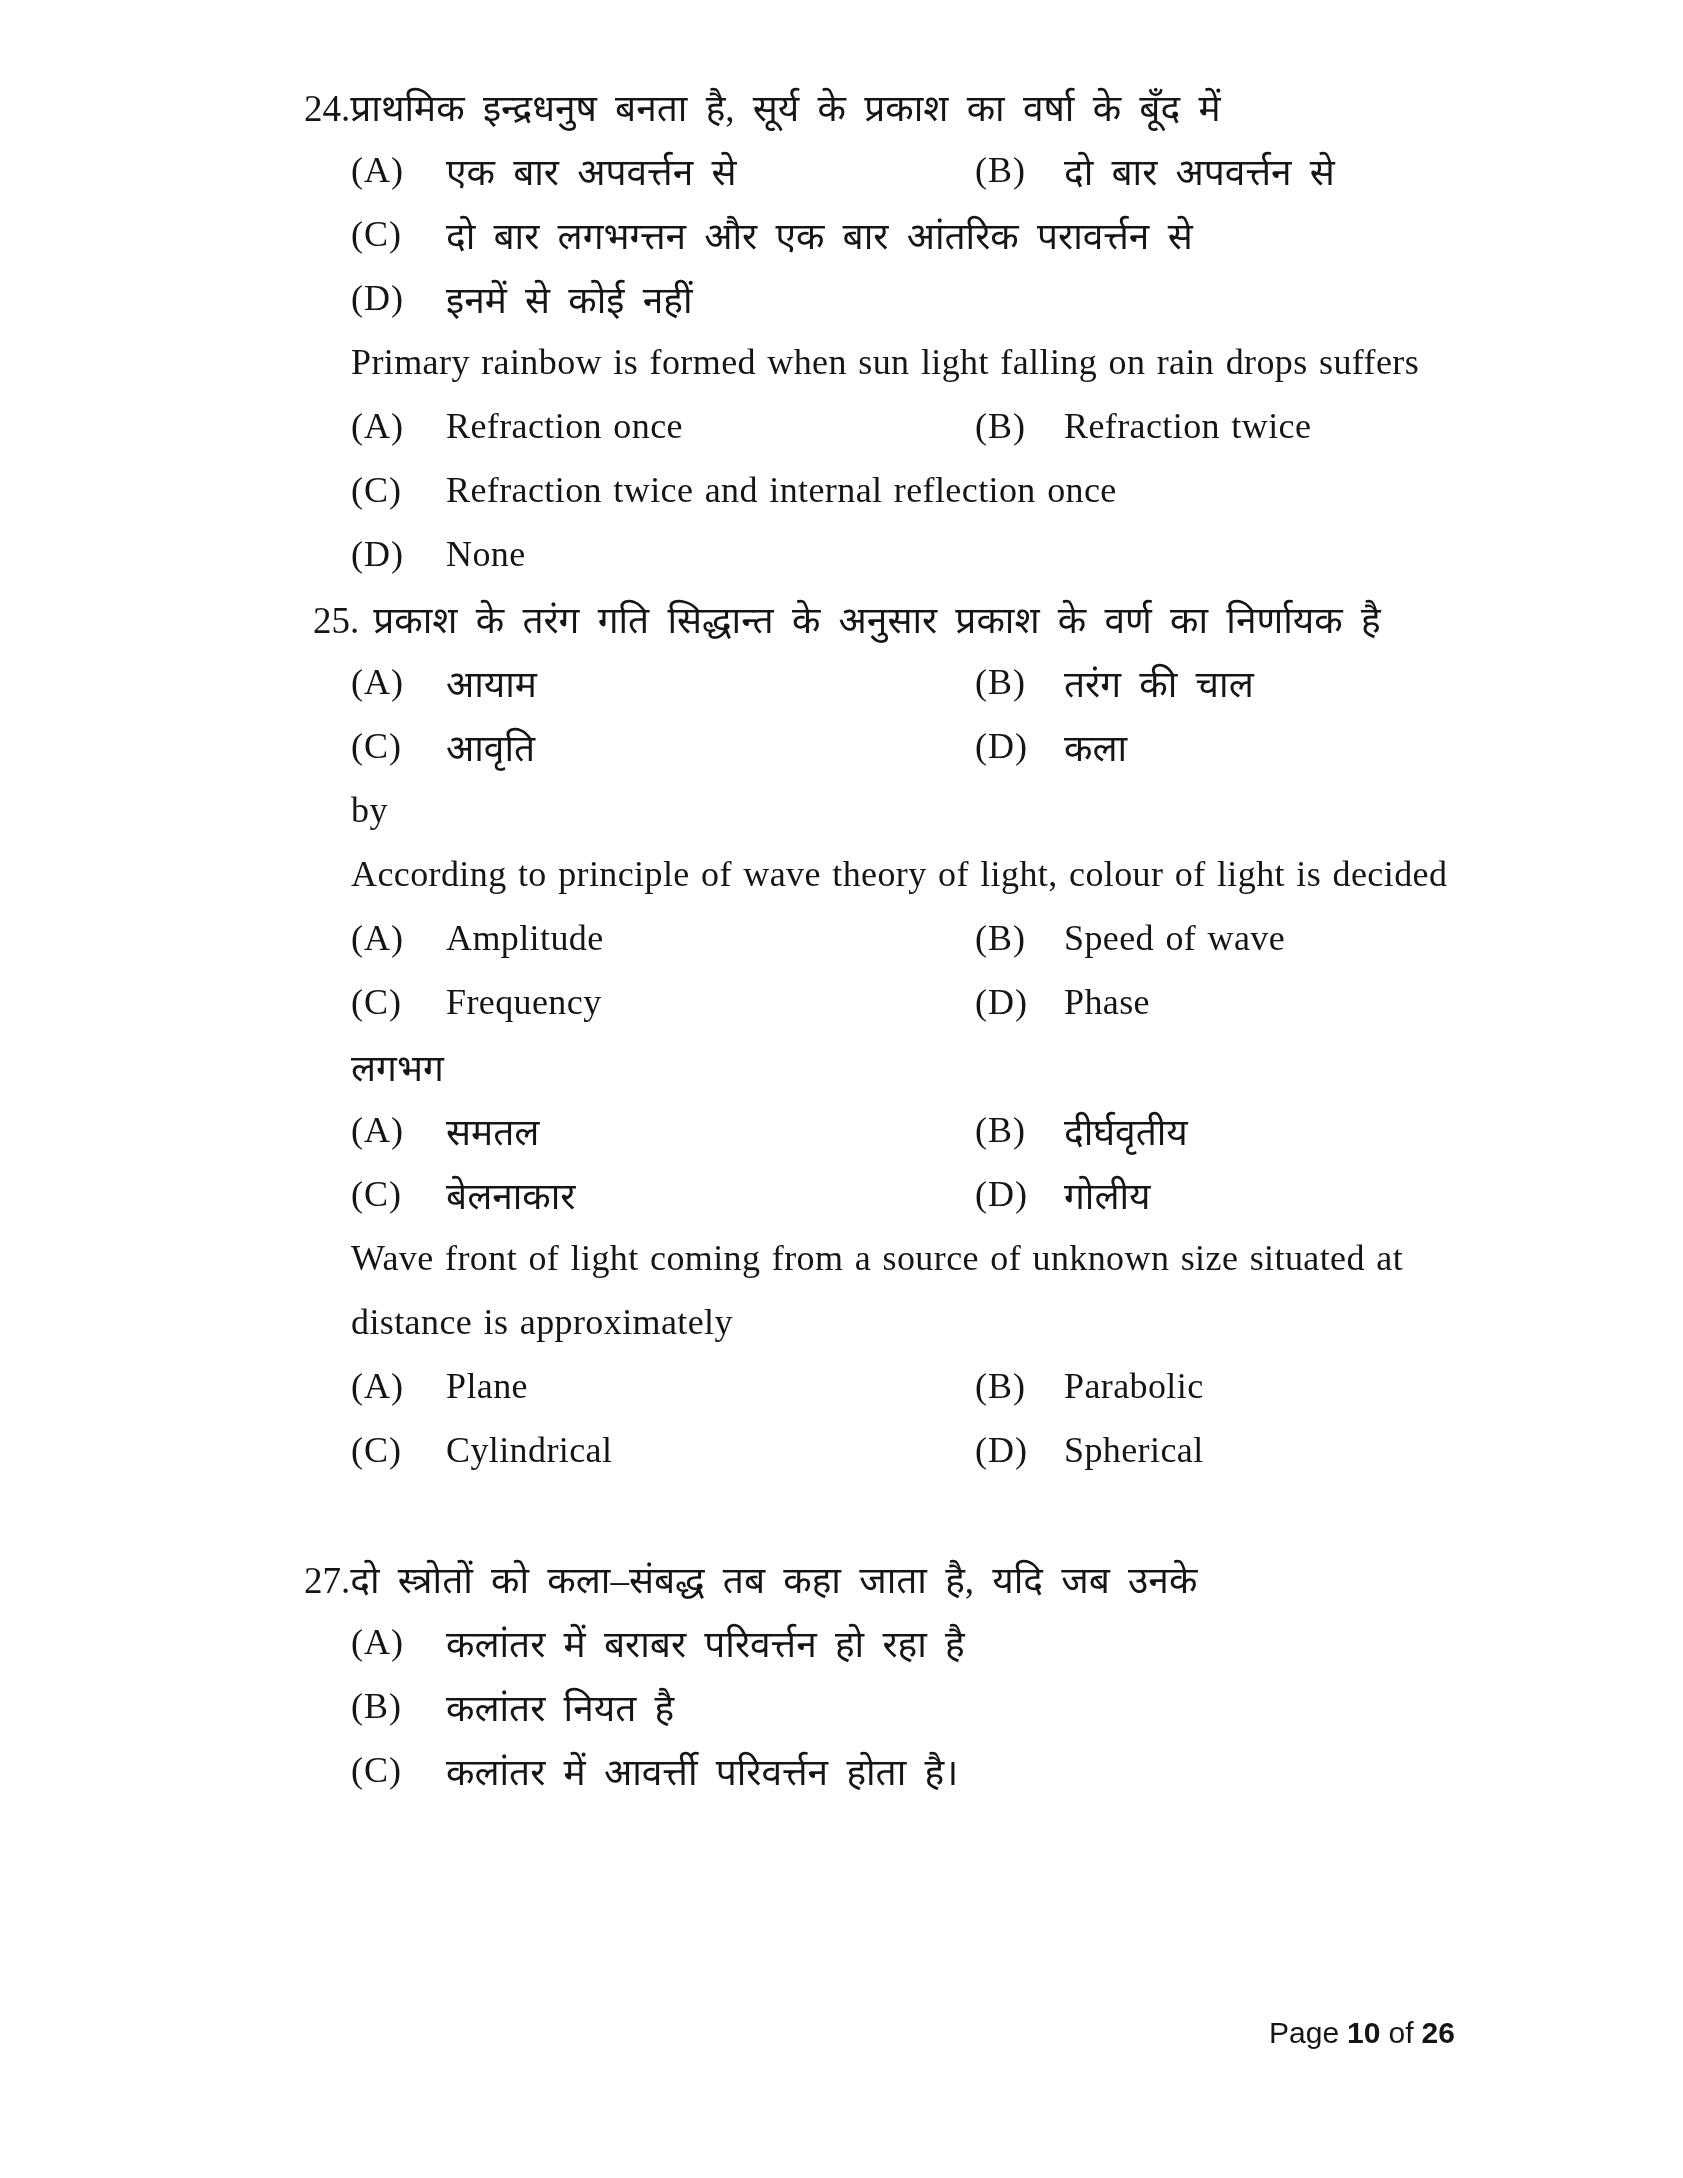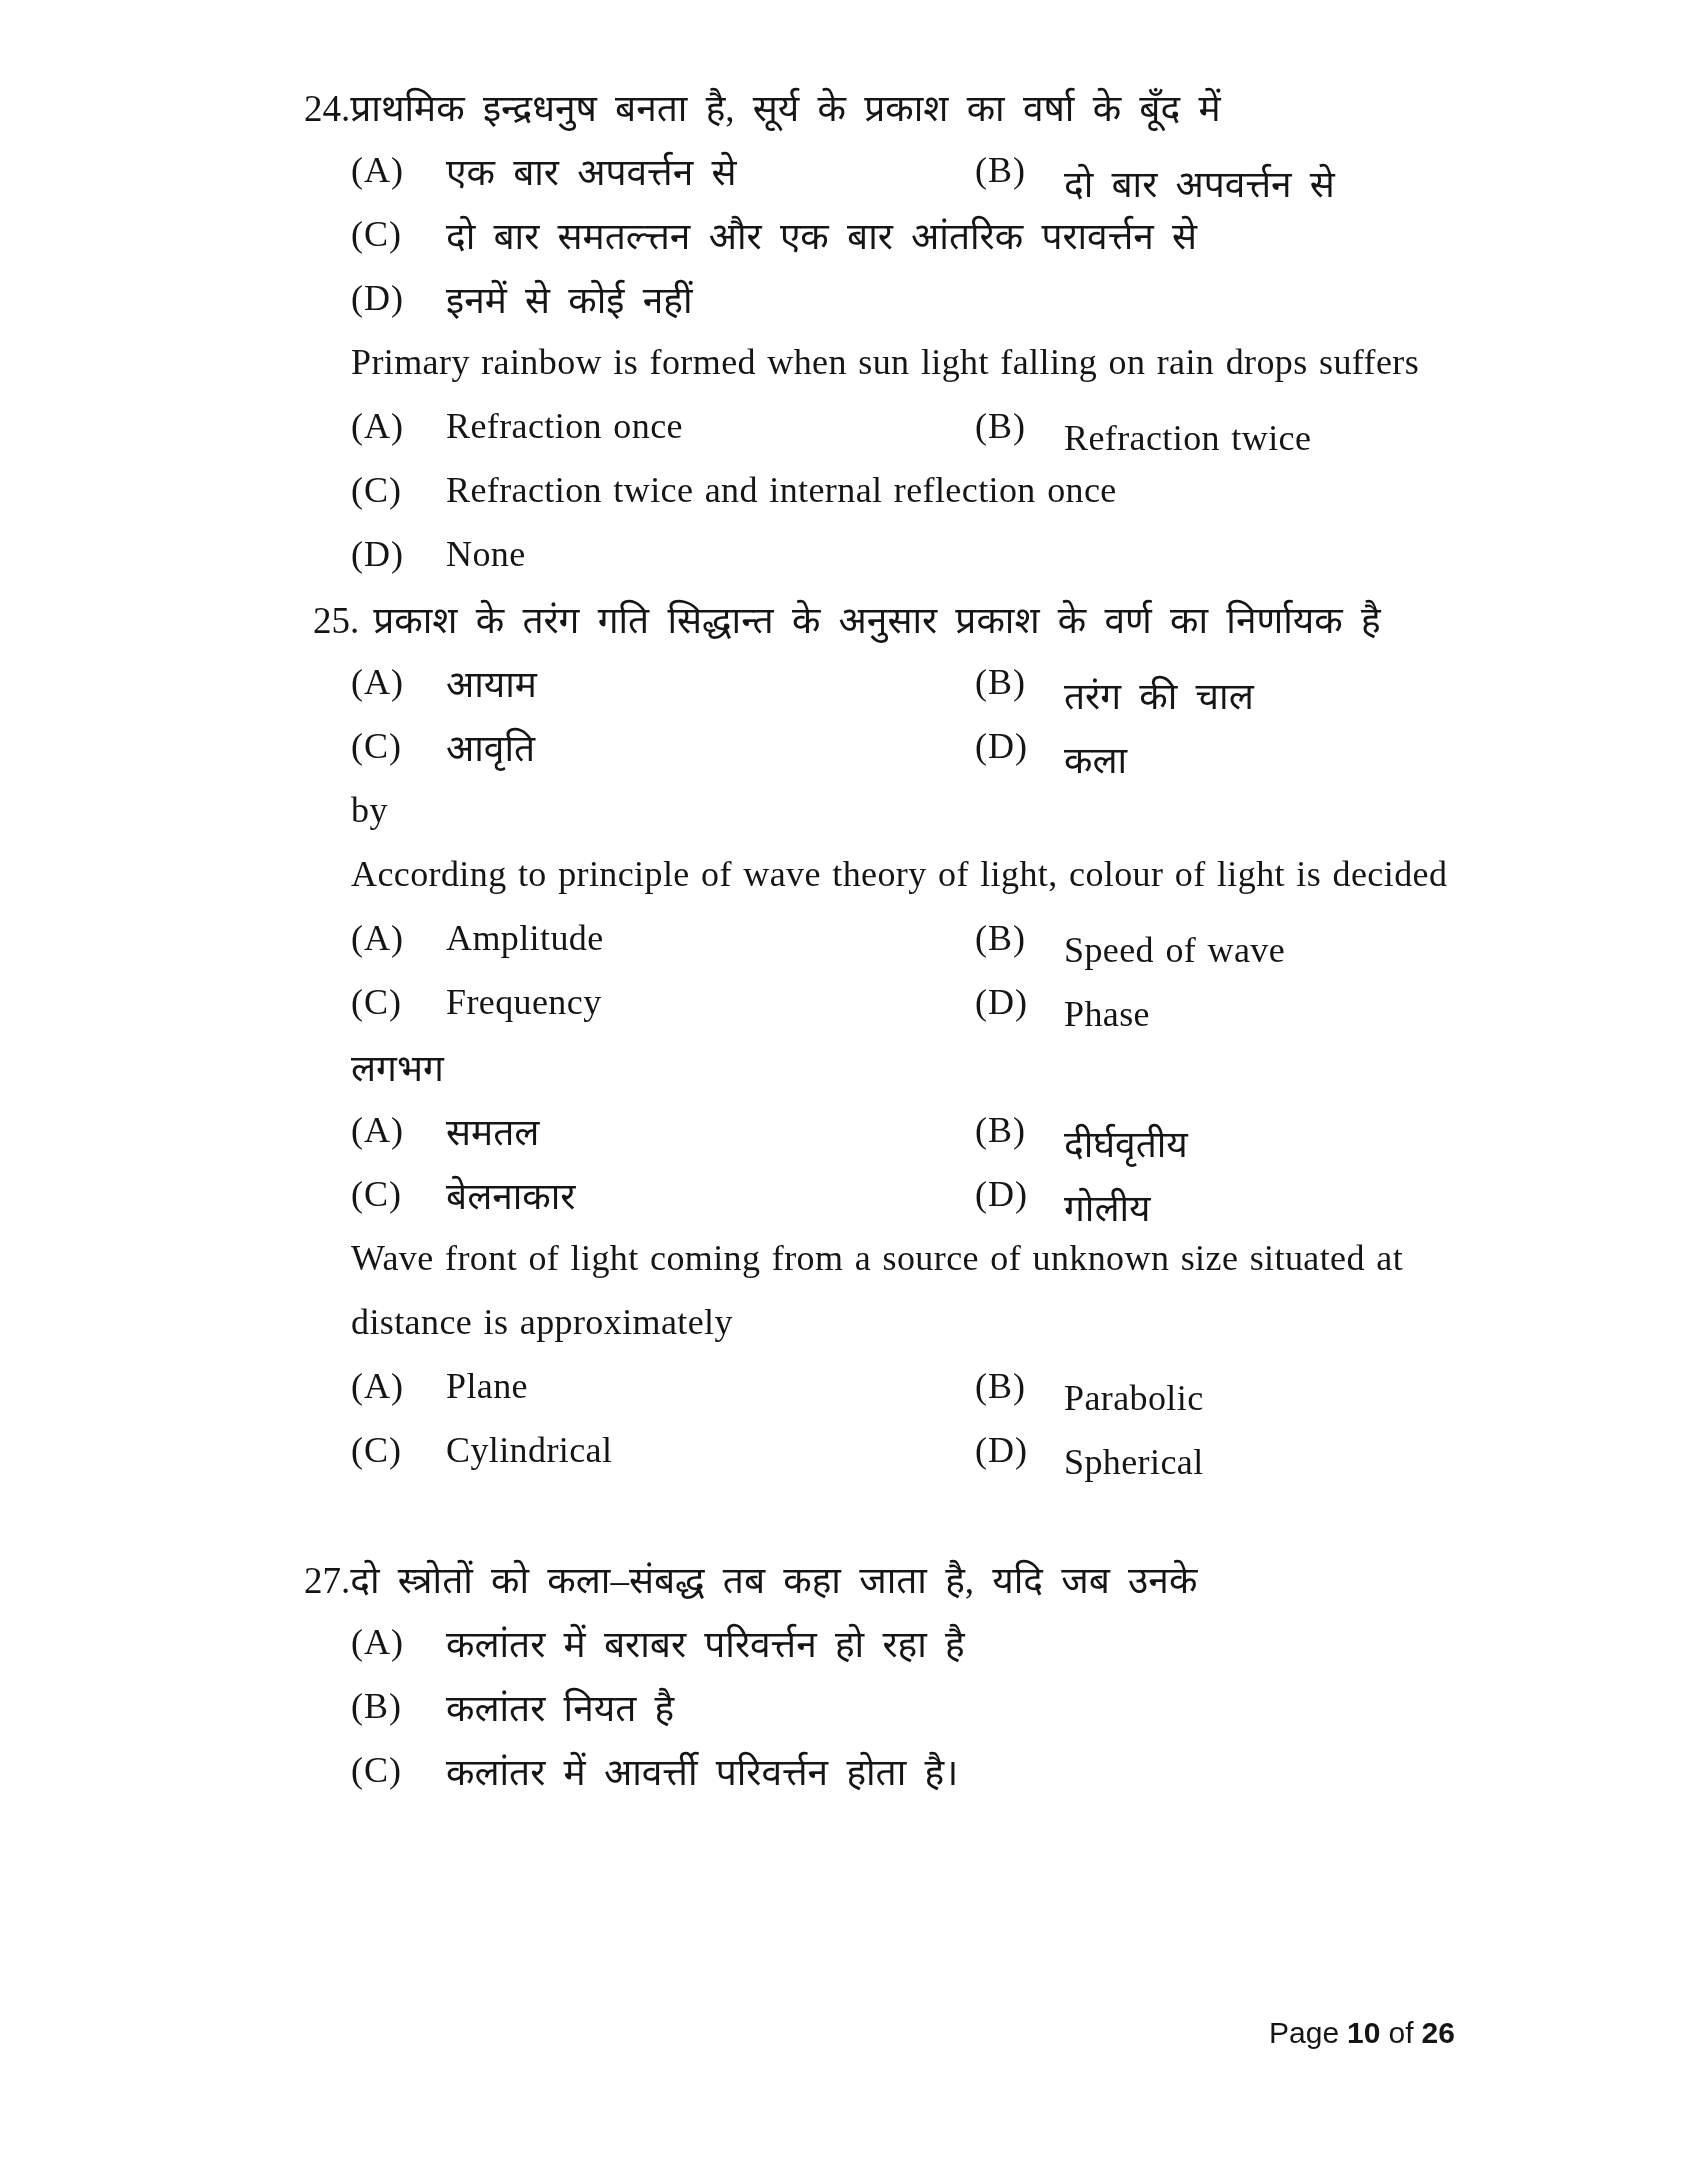--- a/index.html
+++ b/index.html
@@ -23,21 +23,21 @@
     position: absolute;
     top: 50%;
     transform: translateY(-50%);
     white-space: nowrap;
   }
   .c-start { left: 304px; }
   .c-cont  { left: 351px; }
   .c-m1    { left: 351px; }
   .c-t1    { left: 446px; }
   .c-m2    { left: 975px; }
-  .c-t2    { left: 1064px; margin-top: 12px; }
+  .c-t2    { left: 1064px; }
   .hi { font-size: 37px; word-spacing: 9px; }
   .en { font-size: 36px; letter-spacing: 0.4px; word-spacing: 2px; }
   .marker { font-size: 36px; letter-spacing: 1px; }
   .num-sp { padding-right: 14px; margin-left: 9px; }
   .spacer { height: 64px; }
   .footer {
     position: absolute;
     left: 1269px;
     top: 2016px;
     font-family: "Liberation Sans", "DejaVu Sans", sans-serif;
@@ -58,21 +58,21 @@
     <span class="c-start hi"><span>24.</span><span>प्राथमिक इन्द्रधनुष बनता है, सूर्य के प्रकाश का वर्षा के बूँद में</span></span>
   </div>
   <div class="row">
     <span class="c-m1 marker">(A)</span>
     <span class="c-t1 hi">एक बार अपवर्त्तन से</span>
     <span class="c-m2 marker">(B)</span>
     <span class="c-t2 hi">दो बार अपवर्त्तन से</span>
   </div>
   <div class="row">
     <span class="c-m1 marker">(C)</span>
-    <span class="c-t1 hi">दो बार समतल्त्तन और एक बार आंतरिक परावर्त्तन से</span>
+    <span class="c-t1 hi">दो बार लगभग्त्तन और एक बार आंतरिक परावर्त्तन से</span>
   </div>
   <div class="row">
     <span class="c-m1 marker">(D)</span>
     <span class="c-t1 hi">इनमें से कोई नहीं</span>
   </div>
 
   <div class="row">
     <span class="c-cont en">Primary rainbow is formed when sun light falling on rain drops suffers</span>
   </div>
   <div class="row">

